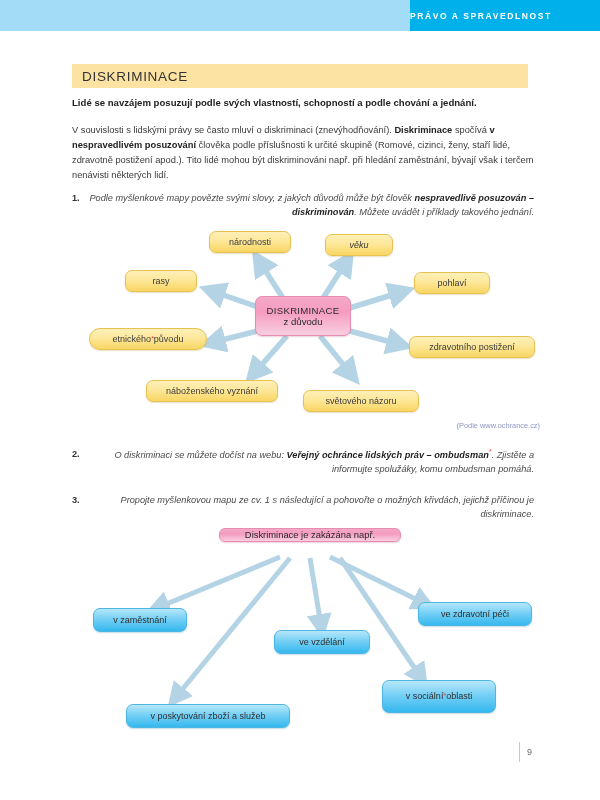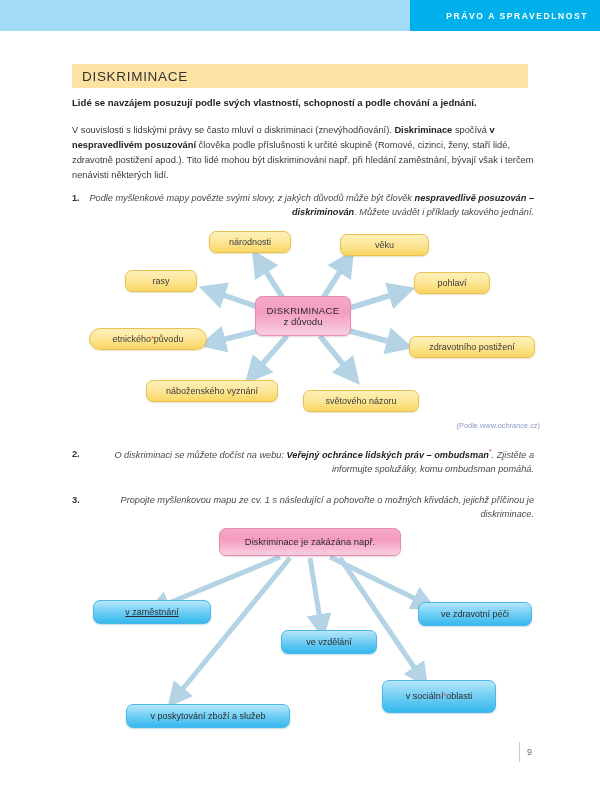--- a/index.html
+++ b/index.html
@@ -26,21 +26,20 @@
   }
   .header-accent {
     position: absolute;
     top: 0;
     left: 410px;
     width: 190px;
     height: 31px;
     background: #00b0ea;
     display: flex;
     align-items: center;
-    justify-content: flex-end;
     padding-right: 12px;
     box-sizing: border-box;
   }
   .header-accent-text {
     color: #ffffff;
     font-size: 8.5px;
     font-weight: bold;
     letter-spacing: 1.6px;
   }
 
@@ -236,21 +235,21 @@
       <line x1="331" y1="100" x2="406" y2="120"></line>
       <line x1="287" y1="110" x2="250" y2="152"></line>
       <line x1="320" y1="110" x2="355" y2="153"></line>
     </g>
   </svg>
 
   <div class="node node-yellow" style="left:209px; top:5px; width:82px; height:22px;">
     <span>národnosti</span>
   </div>
 
-  <div class="node node-yellow" style="left:340px; top:8px; width:89px; height:22px;">
+  <div class="node node-yellow" style="left:325px; top:8px; width:68px; height:22px;font-style:italic;">
     <span>věku</span>
   </div>
 
   <div class="node node-yellow" style="left:125px; top:44px; width:72px; height:22px;">
     <span>rasy</span>
   </div>
 
   <div class="node node-yellow" style="left:414px; top:46px; width:76px; height:22px;">
     <span>pohlaví</span>
   </div>
@@ -300,29 +299,29 @@
     </defs>
     <g stroke="#b4d3e4" stroke-width="5" fill="none" marker-end="url(#ah2)">
       <line x1="280" y1="33" x2="152" y2="86"></line>
       <line x1="290" y1="34" x2="172" y2="178"></line>
       <line x1="310" y1="34" x2="322" y2="108"></line>
       <line x1="330" y1="33" x2="430" y2="82"></line>
       <line x1="340" y1="34" x2="424" y2="158"></line>
     </g>
   </svg>
 
-  <div class="node node-pink node-center-bottom" style="left:219px; top:4px; width:182px; height:28px;">
+  <div class="node node-pink node-center-bottom" style="left:219px; top:4px; width:182px; height:14px;border-radius:6px;">
     <span>Diskriminace je zakázána např.</span>
   </div>
 
-  <div class="node node-blue" style="left:93px; top:76px; width:118px; height:24px;text-decoration:underline;">
+  <div class="node node-blue" style="left:93px; top:84px; width:94px; height:24px;">
     <span>v zaměstnání</span>
   </div>
 
-  <div class="node node-blue" style="left:281px; top:106px; width:96px; height:24px;">
+  <div class="node node-blue" style="left:274px; top:106px; width:96px; height:24px;">
     <span>ve vzdělání</span>
   </div>
 
   <div class="node node-blue" style="left:418px; top:78px; width:114px; height:24px;">
     <span>ve zdravotní péči</span>
   </div>
 
   <div class="node node-blue" style="left:382px; top:156px; width:114px; height:33px;">
     <span>v sociální</span>
       <span class="sup-star">*</span>

